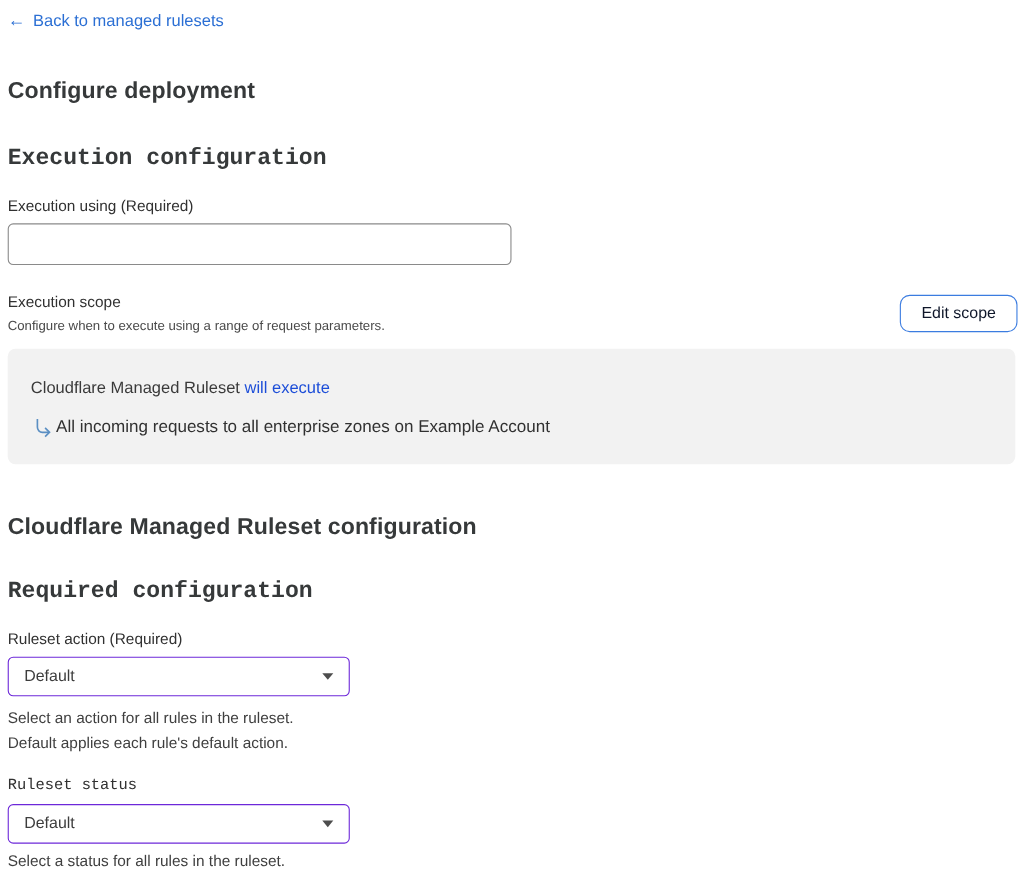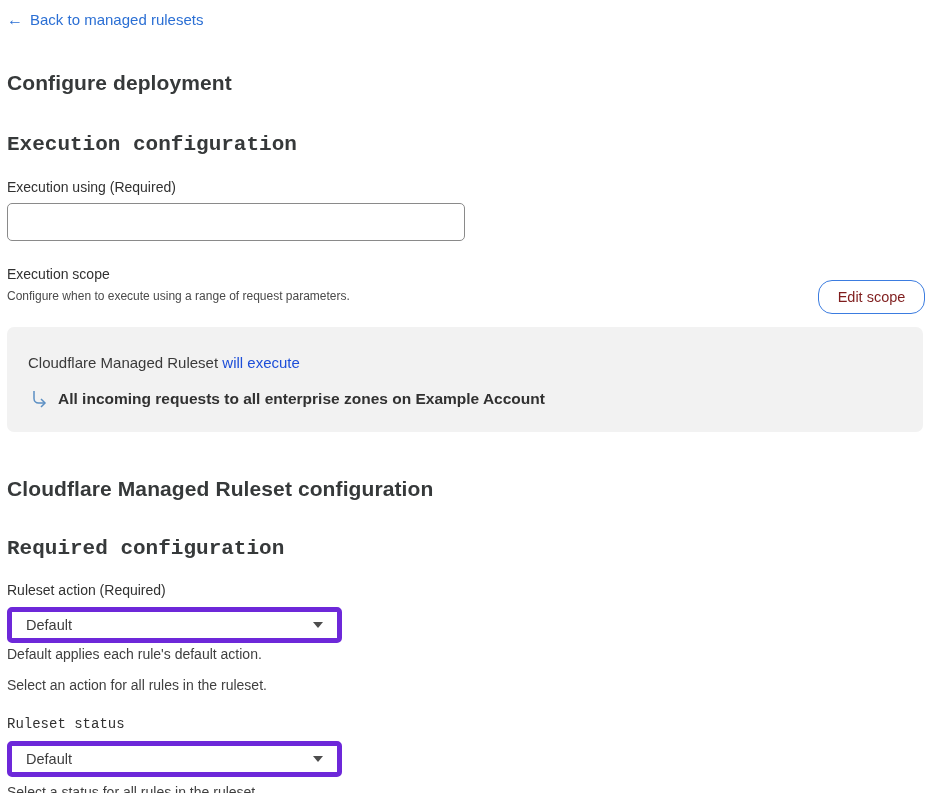--- a/index.html
+++ b/index.html
@@ -75,27 +75,27 @@
     align-items: flex-start;
   }
   .scope-text .field-label { margin-top: 0; }
   .scope-desc {
     margin-top: 6px;
     font-size: 12px;
     line-height: 16px;
     color: #4a4a4a;
   }
   .btn-outline {
-    margin-top: 14px;
+    margin-top: 2px;
     width: 107px;
     height: 34px;
     background: #ffffff;
     border: 1px solid #3b7ce0;
-    border-radius: 14px;
-    color: #7f1d1d;
+    border-radius: 9px;
+    color: #0f172a;
     font-family: inherit;
     font-size: 14.5px;
     cursor: pointer;
   }
 
   
   .scope-summary {
     margin-top: 13px;
     width: 916px;
     border-radius: 7px;
@@ -105,34 +105,33 @@
   .summary-line1 {
     font-size: 15px;
     line-height: 18px;
     color: #3a3a3a;
   }
   .summary-line1 .will-execute { color: #1d4ed8; }
   .summary-line2 {
     margin-top: 17px;
     display: flex;
     align-items: center;
-    gap: 9px;
+    gap: 2px;
     font-size: 15.5px;
     line-height: 20px;
     color: #313131;
-    font-weight: bold;
   }
   .elbow-arrow { display: inline-flex; margin-left: 2px; }
 
   
   .select {
     margin-top: 9px;
-    width: 335px;
+    width: 311px;
     height: 36px;
-    border: 5px solid #6d28d9;
+    border: 1px solid #6d28d9;
     border-radius: 5px;
     background: #ffffff;
     display: flex;
     align-items: center;
     justify-content: space-between;
     padding: 0 14px;
     font-size: 14.5px;
     color: #3d3d3d;
     cursor: pointer;
   }
@@ -195,22 +194,22 @@
 
   <h1 class="big-title" style="margin-top:44px">Cloudflare Managed Ruleset configuration</h1>
 
   <h2 class="section-title" style="margin-top:37px">Required configuration</h2>
 
   <div class="field-label" style="margin-top:24px">Ruleset action (Required)</div>
   <div class="select" role="button">
     <span>Default</span>
     <span class="select-chevron"></span>
   </div>
+  <div class="helper first">Select an action for all rules in the ruleset.</div>
   <div class="helper">Default applies each rule's default action.</div>
-  <div class="helper first">Select an action for all rules in the ruleset.</div>
 
   <div class="field-label status-label">Ruleset status</div>
   <div class="select" role="button">
     <span>Default</span>
     <span class="select-chevron"></span>
   </div>
   <div class="helper single">Select a status for all rules in the ruleset.</div>
 
 </div>
 

